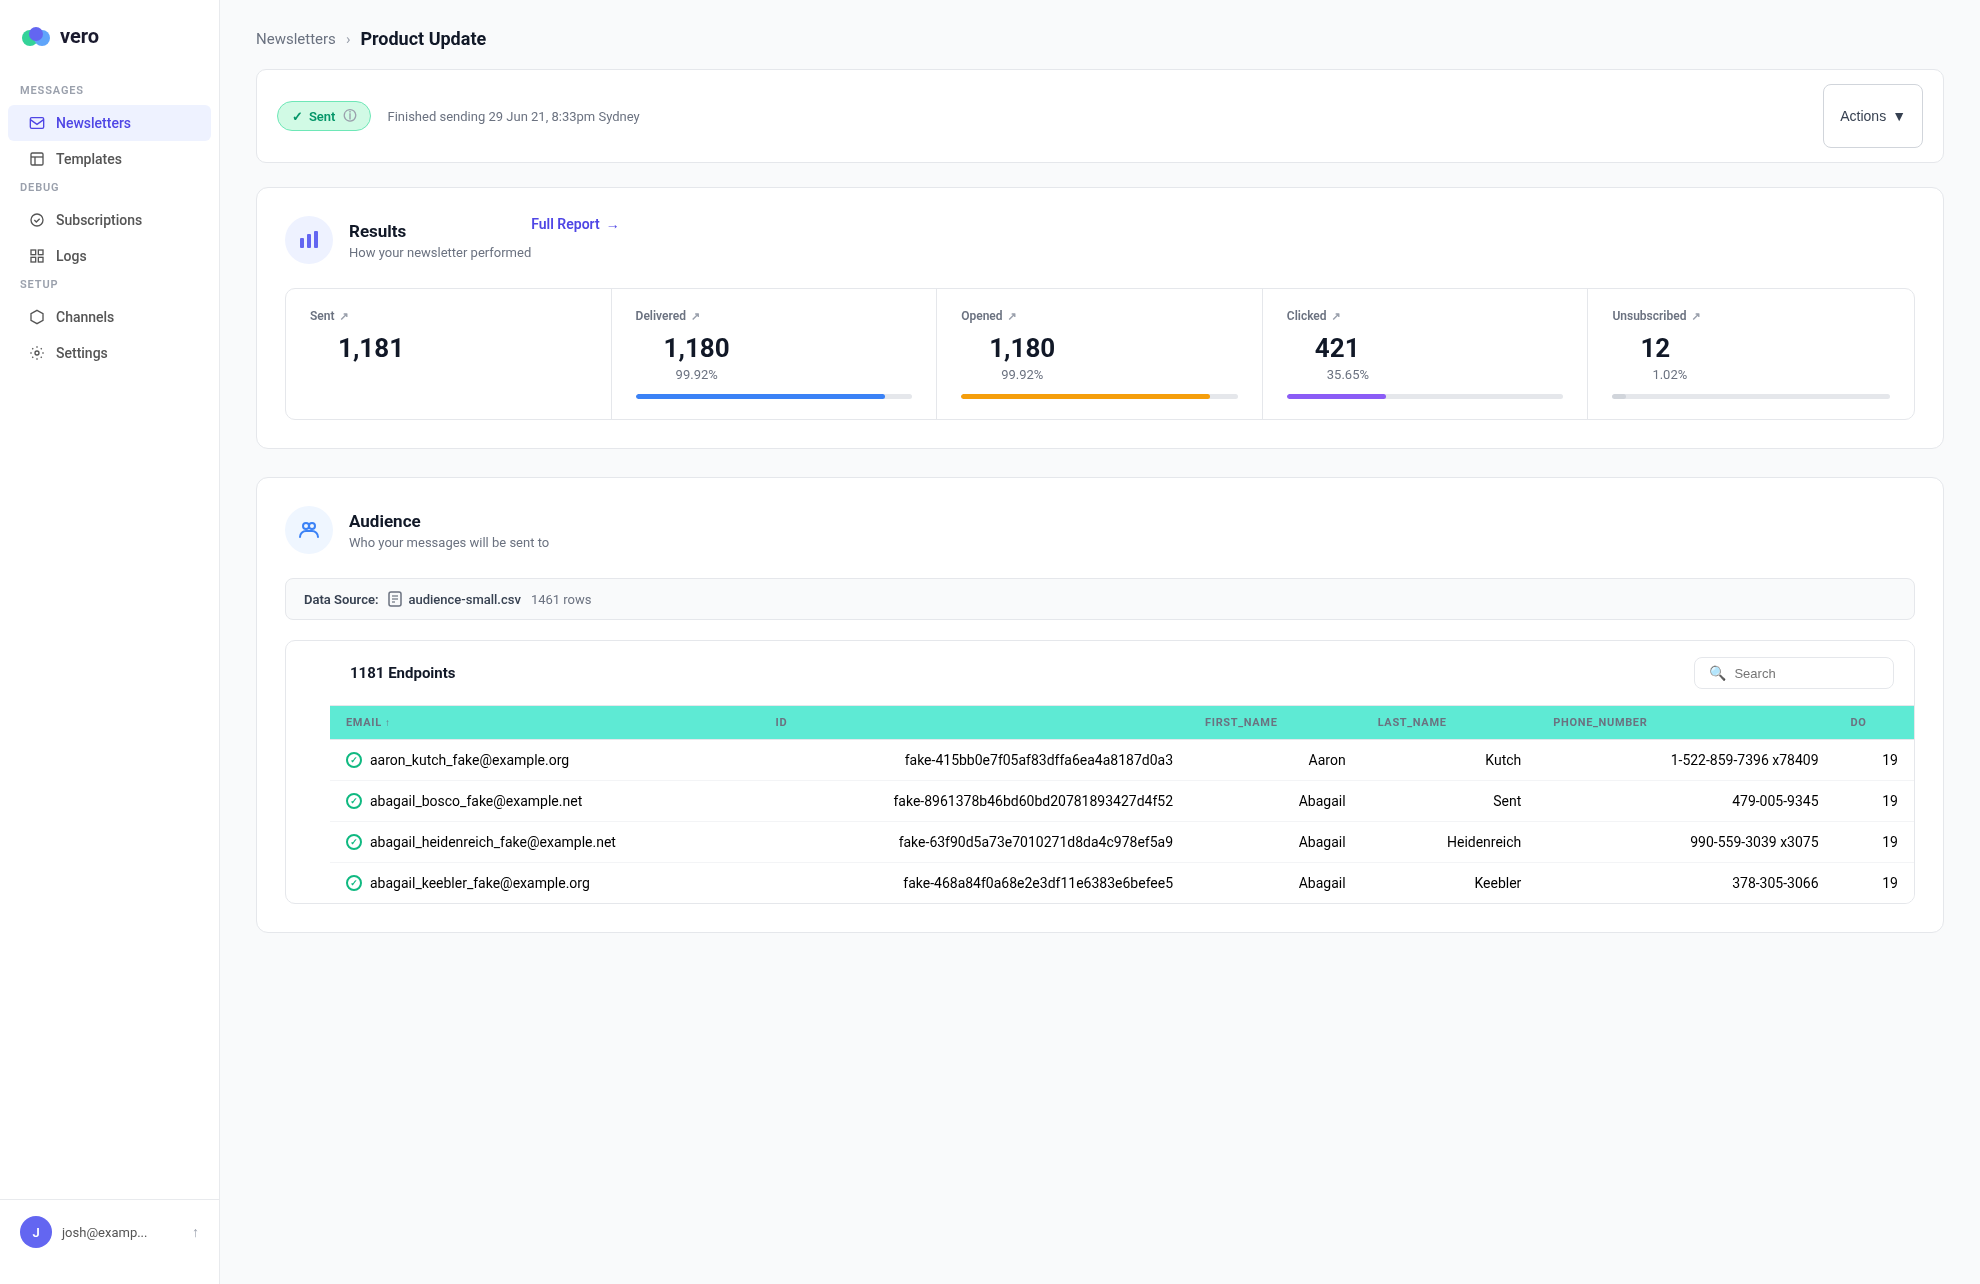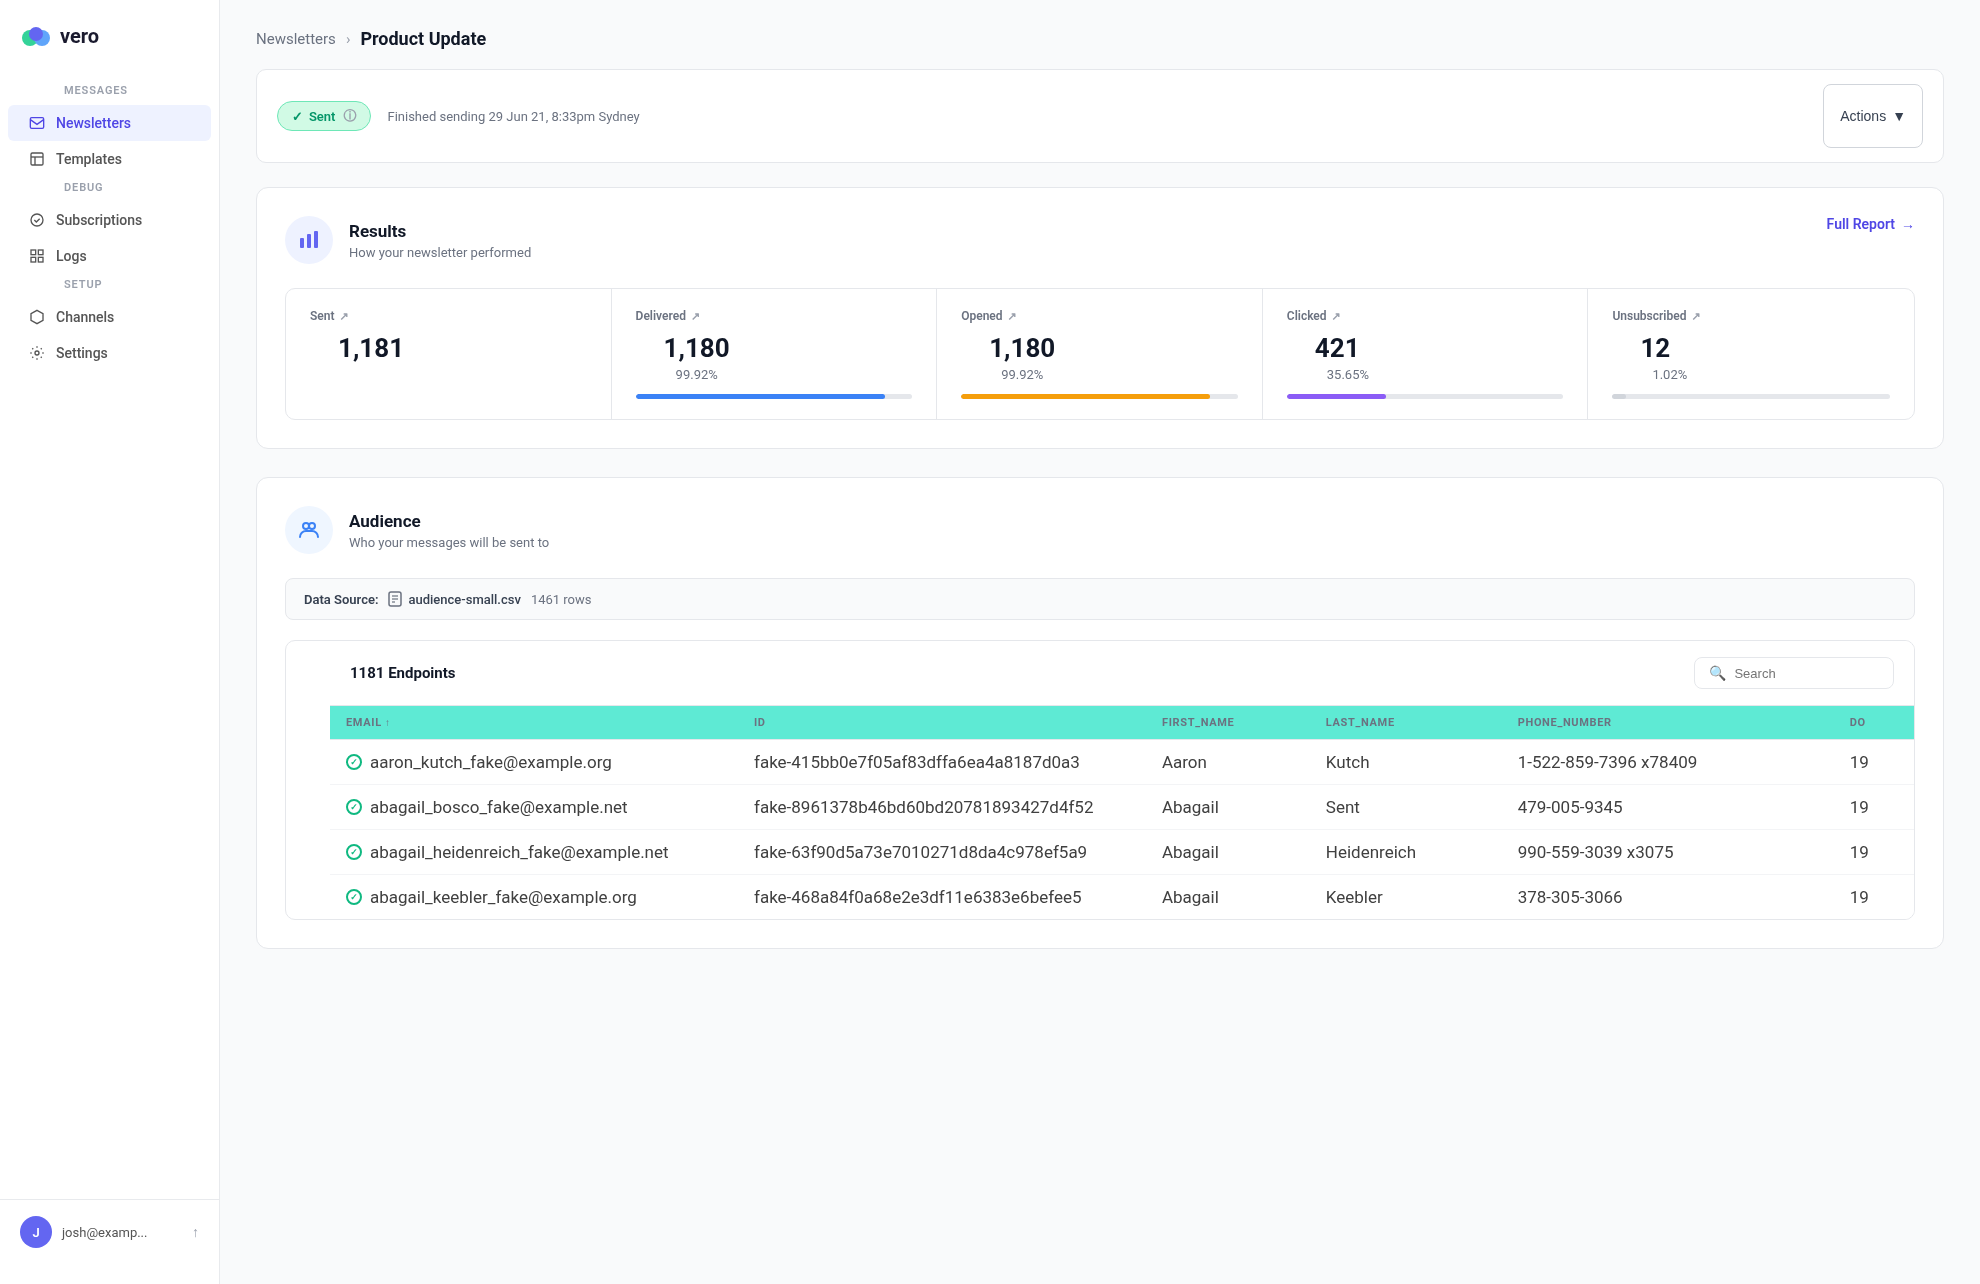--- a/index.html
+++ b/index.html
@@ -44,21 +44,20 @@
 
     .sidebar-section-label {
       font-size: 11px;
       font-weight: 600;
       color: #9aa0ac;
       text-transform: uppercase;
       letter-spacing: 0.08em;
       padding: 0 20px;
       margin-bottom: 8px;
       margin-top: 4px;
-      margin-left: 44px;
     }
 
     .sidebar-item {
       display: flex;
       align-items: center;
       gap: 10px;
       padding: 9px 20px;
       cursor: pointer;
       border-radius: 6px;
       margin: 0 8px;
@@ -213,21 +212,21 @@
       background: #fff;
       border: 1px solid #e5e7eb;
       border-radius: 12px;
       padding: 28px;
       margin-bottom: 28px;
     }
 
     .section-header {
       display: flex;
       align-items: flex-start;
-      justify-content: space-between;
+      justify-content: flex-start;
       margin-bottom: 24px;
     }
 
     .section-header-left {
       display: flex;
       align-items: center;
       gap: 16px;
     }
 
     .section-icon-wrapper {
@@ -423,26 +422,27 @@
     }
 
     tbody tr {
       border-bottom: 1px solid #f3f4f6;
     }
 
     tbody tr:last-child { border-bottom: none; }
 
     tbody td {
       padding: 12px 16px;
-      font-size: 17px;
-      color: #404040;
+      font-size: 14px;
+      color: #000000;
       white-space: nowrap;
       overflow: hidden;
       text-overflow: ellipsis;
       max-width: 260px;
+      text-align: right;
     }
 
     .email-cell {
       display: flex;
       align-items: center;
       gap: 8px;
     }
 
     .check-circle {
       width: 16px;

